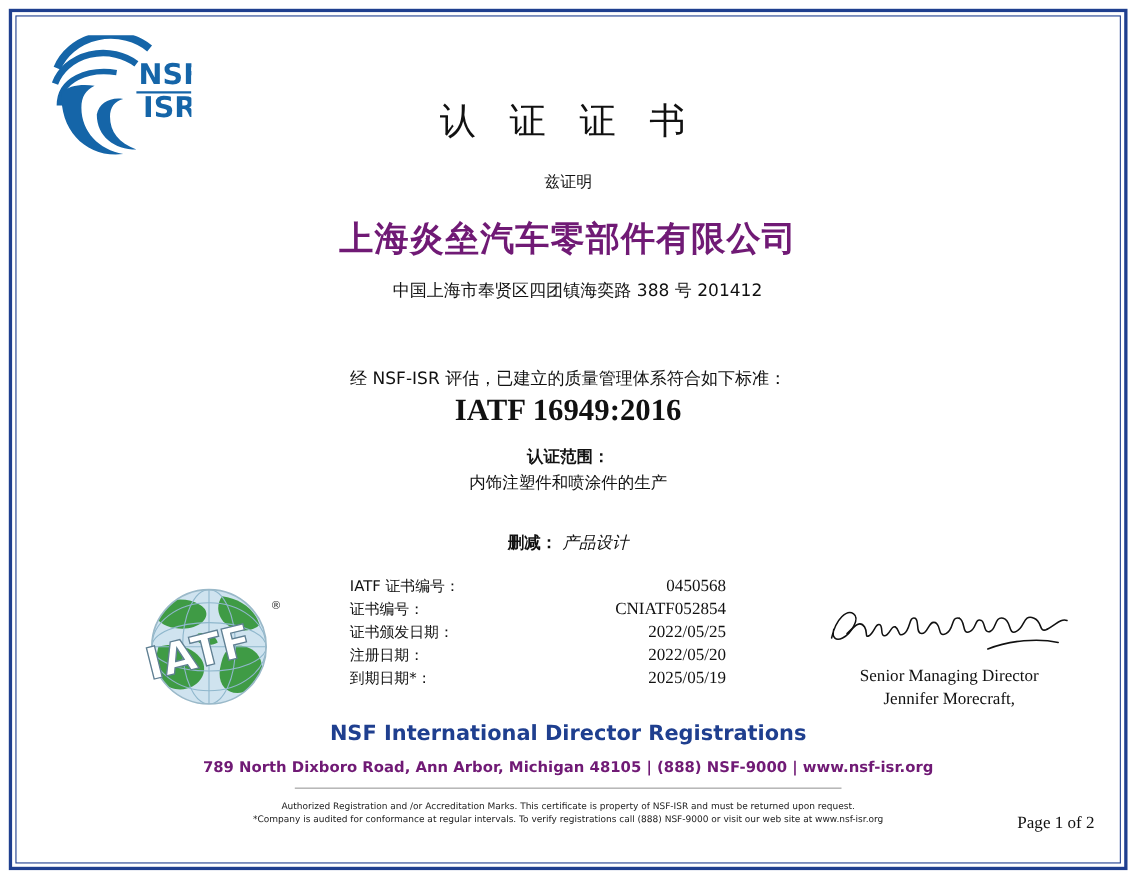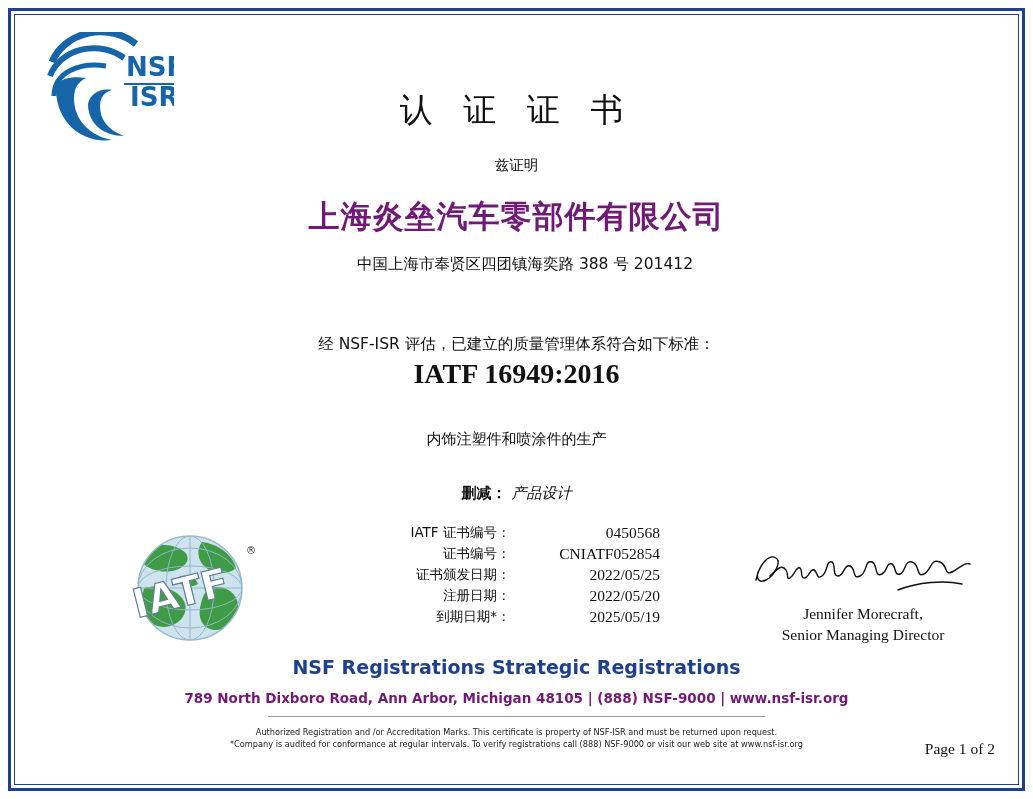--- a/index.html
+++ b/index.html
@@ -190,21 +190,21 @@
   }
   .details table {
     border-collapse: collapse;
     width: 100%;
   }
   .details td {
     padding: 1.5px 0;
     white-space: nowrap;
   }
   .details td.k {
-    text-align: right;
+    text-align: left;
     width: 52%;
   }
   .details td.v {
     text-align: right;
     padding-right: 28px;
     font-family: "Liberation Serif", serif;
     font-size: 15.5px;
   }
 
   
@@ -303,20 +303,21 @@
         <line x1="84" y1="52" x2="134" y2="52" stroke="#1565a8" stroke-width="2"></line>
       </svg>
     </div>
 
     <div class="cert-title">认 证 证 书</div>
     <div class="this-certifies">兹证明</div>
     <div class="company-name">上海炎垒汽车零部件有限公司</div>
     <div class="address">中国上海市奉贤区四团镇海奕路 388 号 201412</div>
     <div class="assessed-line">经 NSF-ISR 评估，已建立的质量管理体系符合如下标准：</div>
     <div class="standard">IATF 16949:2016</div>
+    <div class="scope-label">认证范围：</div>
     <div class="scope-text">内饰注塑件和喷涂件的生产</div>
     <div class="exclusion">
       <span class="ex-label">删减：</span>
       <span class="ex-value">产品设计</span>
     </div>
 
     <div class="iatf-logo">
       <svg viewBox="0 0 156 120" width="156" height="120" aria-hidden="true">
         <defs>
           <clipPath id="globeclip">
@@ -380,26 +381,26 @@
           <path d="M22,30 C30,22 34,18 38,24 C41,29 38,34 42,32 C47,29 48,20 52,22 C55,24 52,32 56,32 C61,32 62,22 66,24"></path>
           <path d="M66,24 C70,26 68,34 74,30 C80,26 78,14 84,16 C88,18 84,30 90,30 C96,30 96,18 102,20"></path>
           <path d="M102,20 C108,22 104,34 112,30 C120,26 116,14 124,16"></path>
           <path d="M124,16 C130,18 126,32 134,28 C140,25 138,16 144,18 C148,20 146,30 152,28"></path>
           <path d="M152,28 C158,26 156,14 164,16 C172,18 168,32 176,28 C184,24 182,12 192,16 C200,19 196,30 204,26"></path>
           <path d="M204,26 C212,22 216,16 222,18"></path>
           <path d="M150,44 C170,36 196,34 214,38"></path>
         </g>
       </svg>
       <div class="sig-name">
+        <div>Senior Managing Director</div>
         <div>Jennifer Morecraft,</div>
-        <div>Senior Managing Director</div>
       </div>
     </div>
 
-    <div class="footer-org">NSF Registrations Strategic Registrations</div>
+    <div class="footer-org">NSF International Director Registrations</div>
     <div class="footer-addr">789 North Dixboro Road, Ann Arbor, Michigan 48105 | (888) NSF-9000 | www.nsf-isr.org</div>
     <div class="footer-rule"></div>
     <div class="footer-fine">
       <div>Authorized Registration and /or Accreditation Marks. This certificate is property of NSF-ISR and must be returned upon request.</div>
       <div>*Company is audited for conformance at regular intervals. To verify registrations call (888) NSF-9000 or visit our web site at www.nsf-isr.org</div>
     </div>
     <div class="page-number">Page 1 of 2</div>
 
   </div>
 </div>

